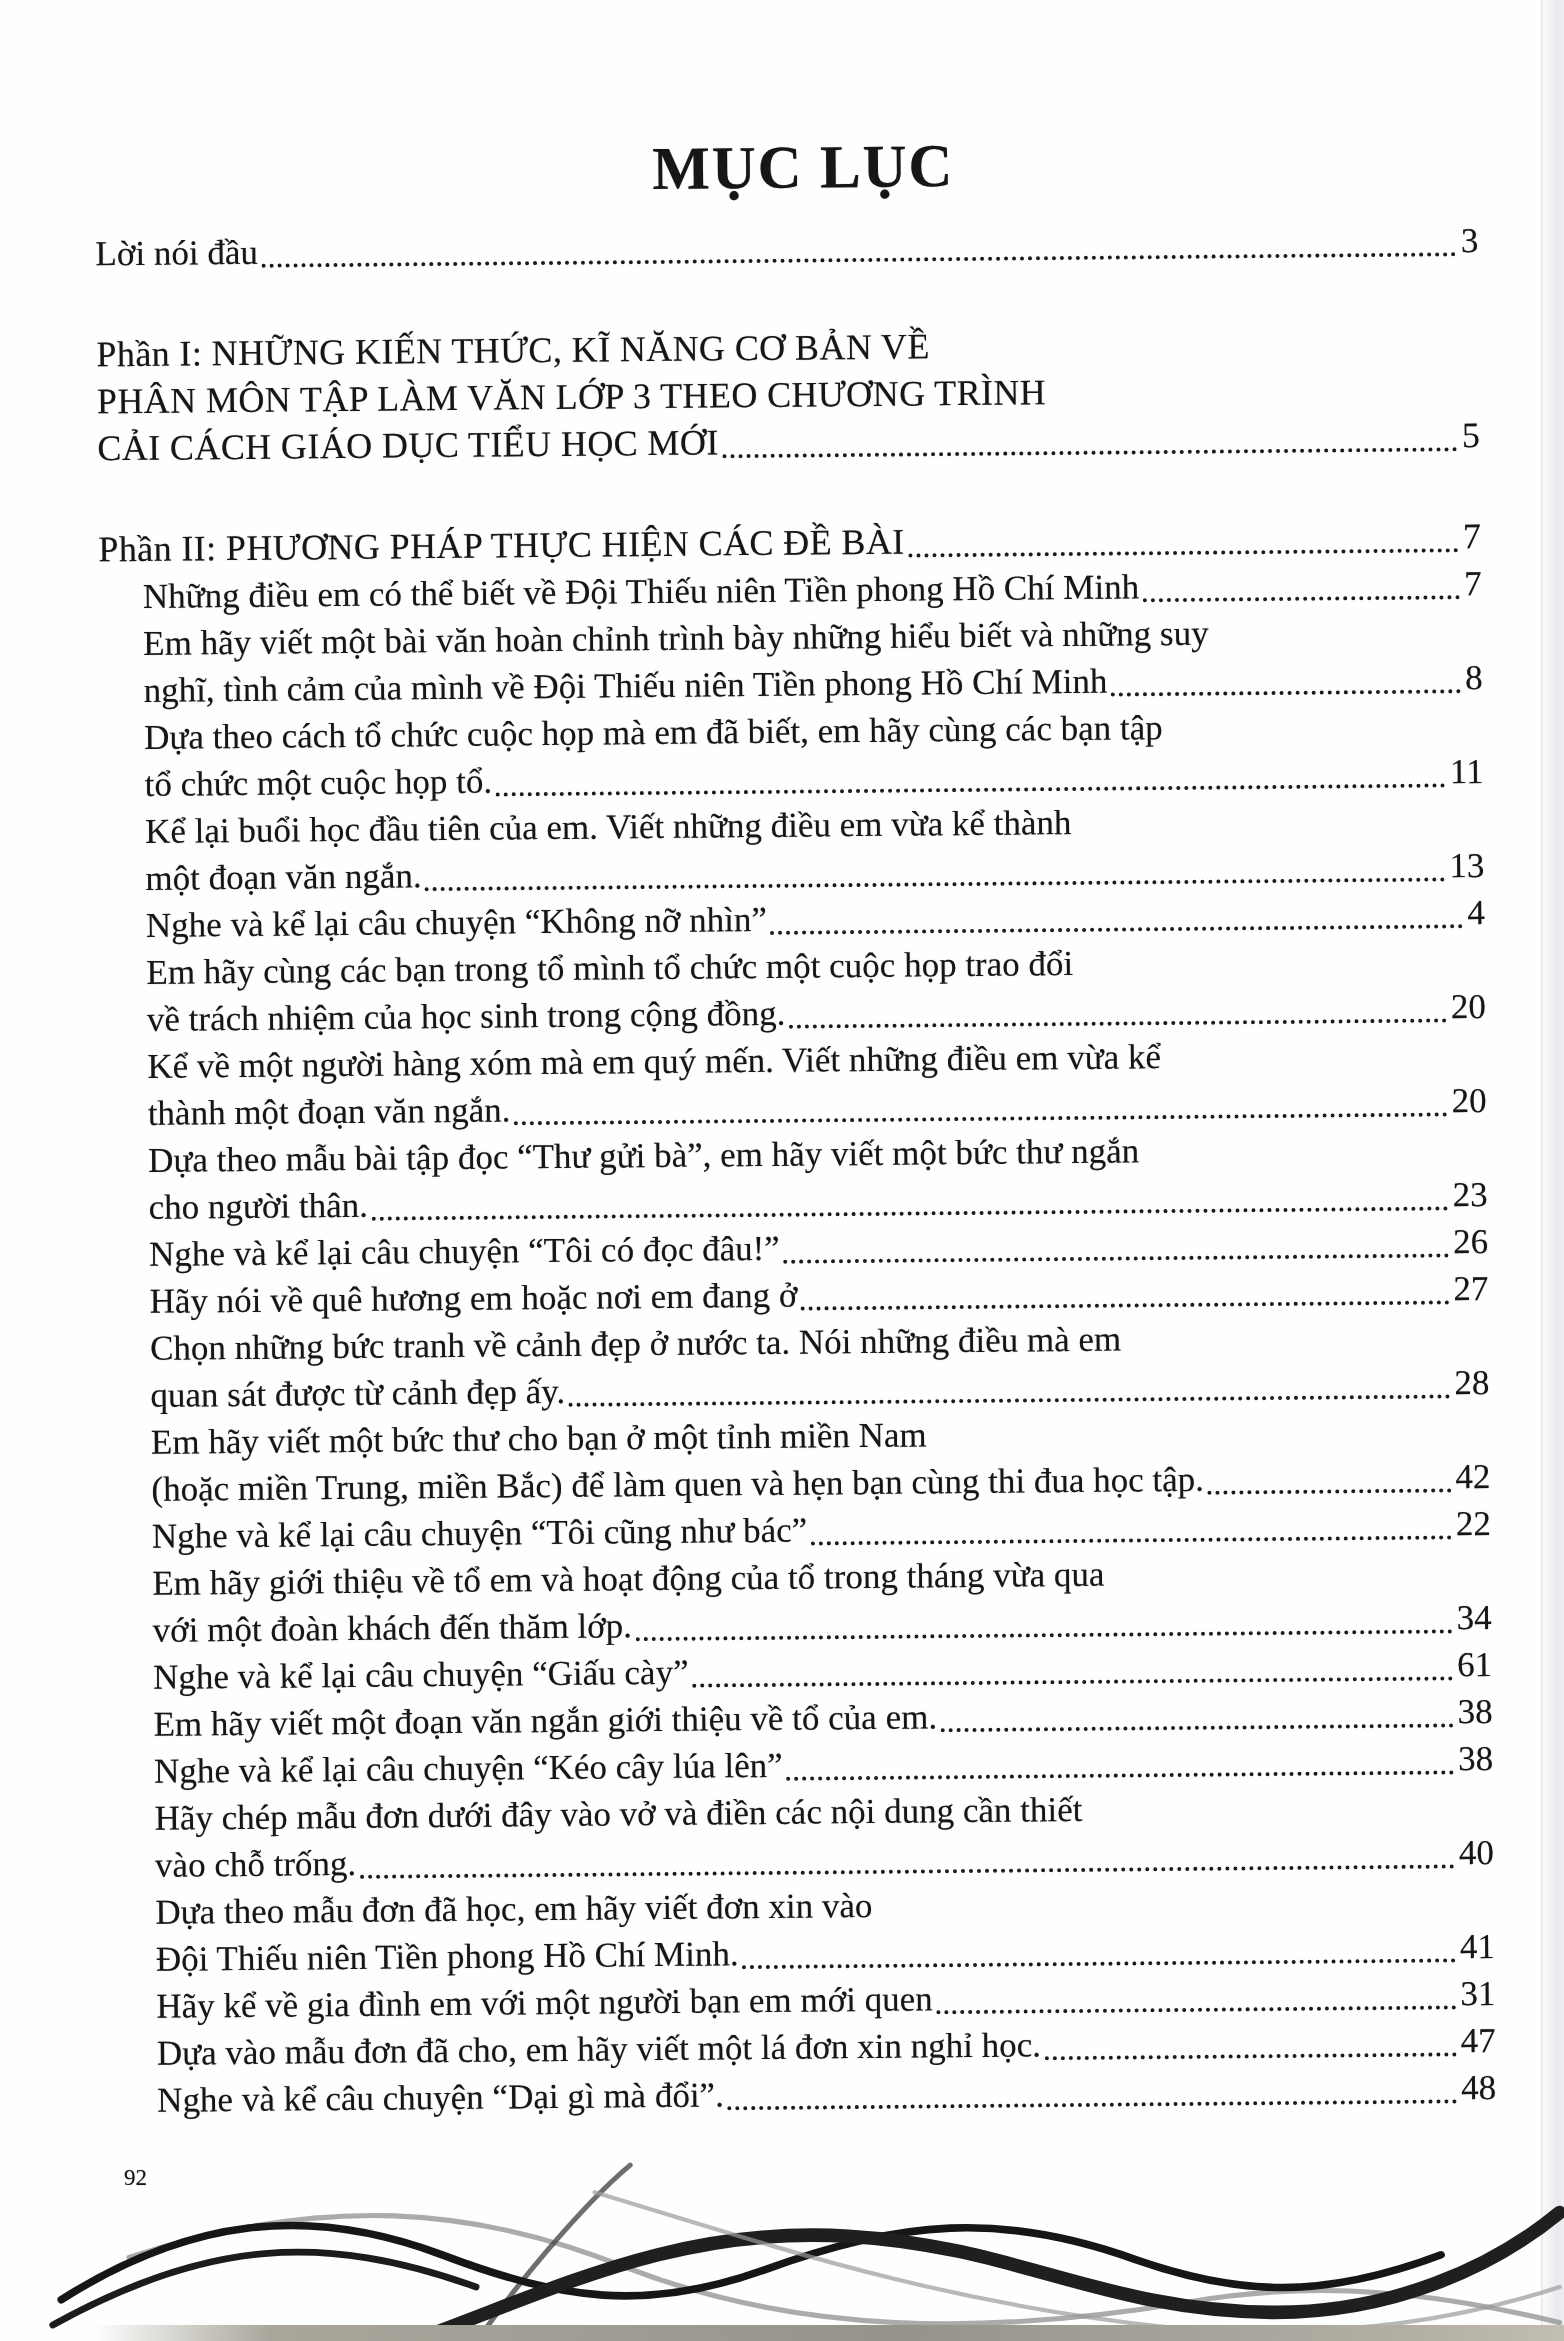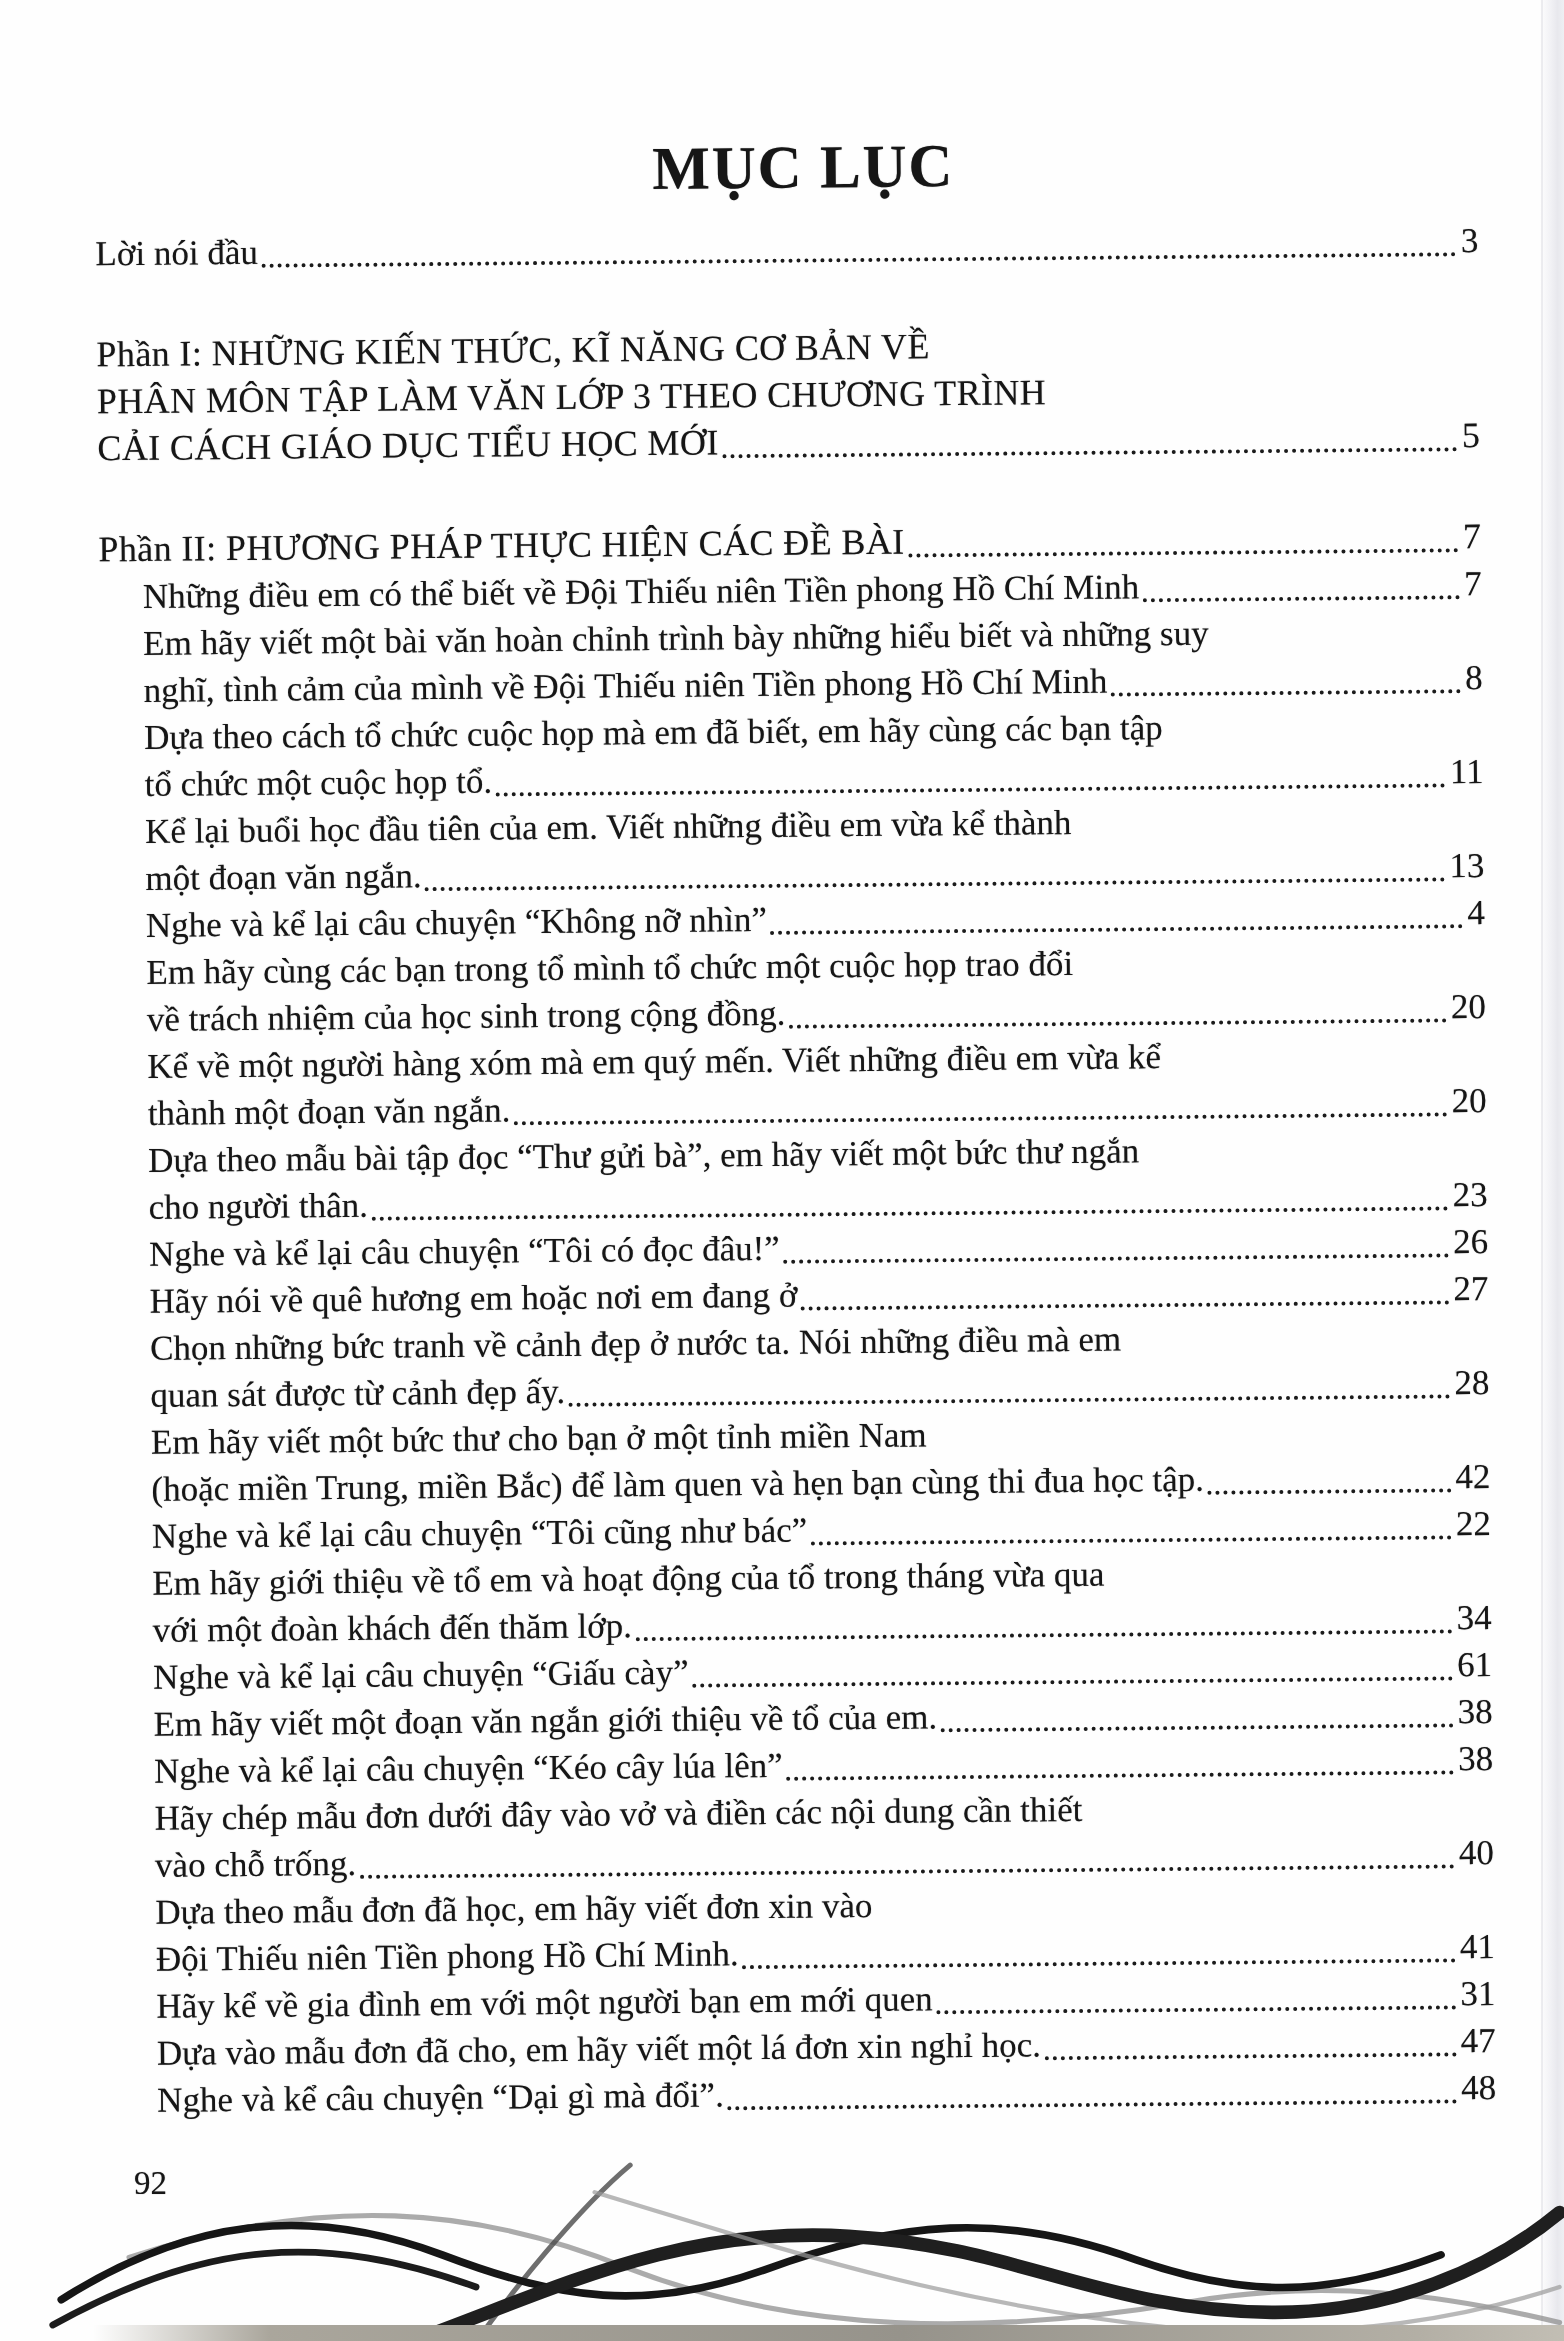--- a/index.html
+++ b/index.html
@@ -76,23 +76,23 @@
   .row .leader {
     flex: 1 1 auto;
     min-width: 12px;
     border-bottom: 4.2px dotted #1b1b1b;
     margin: 0 4.2px 8.5px 3.4px;
     align-self: flex-end;
   }
   .row .pg { flex: 0 0 auto; }
   .footer-page-number {
     position: absolute;
-    left: 134px;
+    left: 124px;
     top: 2165px;
-    font-size: 33px;
+    font-size: 23px;
     font-weight: 400;
     text-shadow: 0 0 1px rgba(10,10,10,0.45);
   }
   .swoosh {
     position: absolute;
     left: 0;
     top: 2160px;
     width: 1565px;
     height: 182px;
   }

